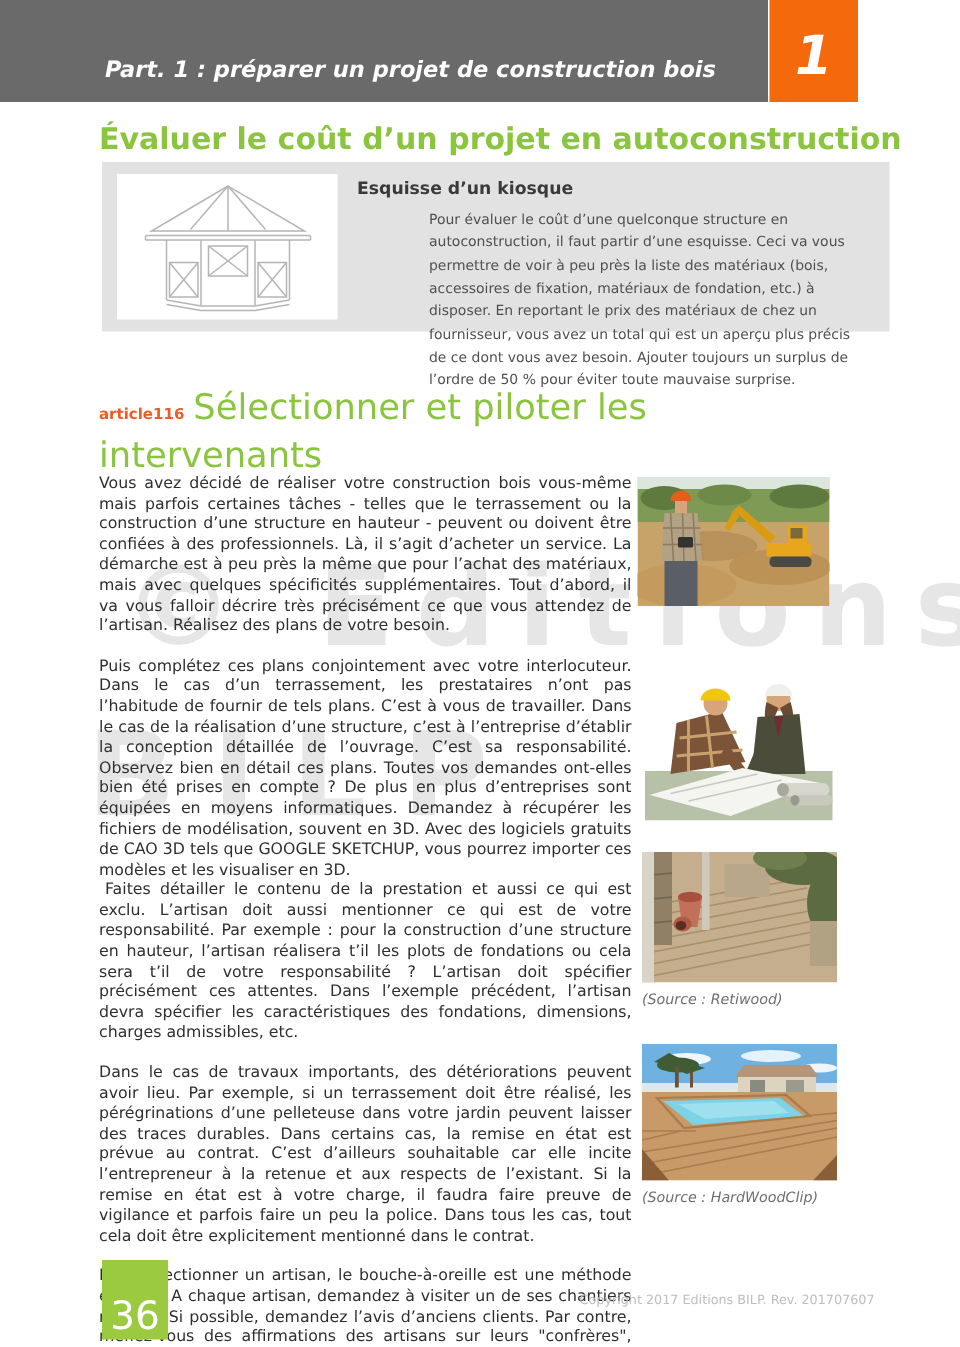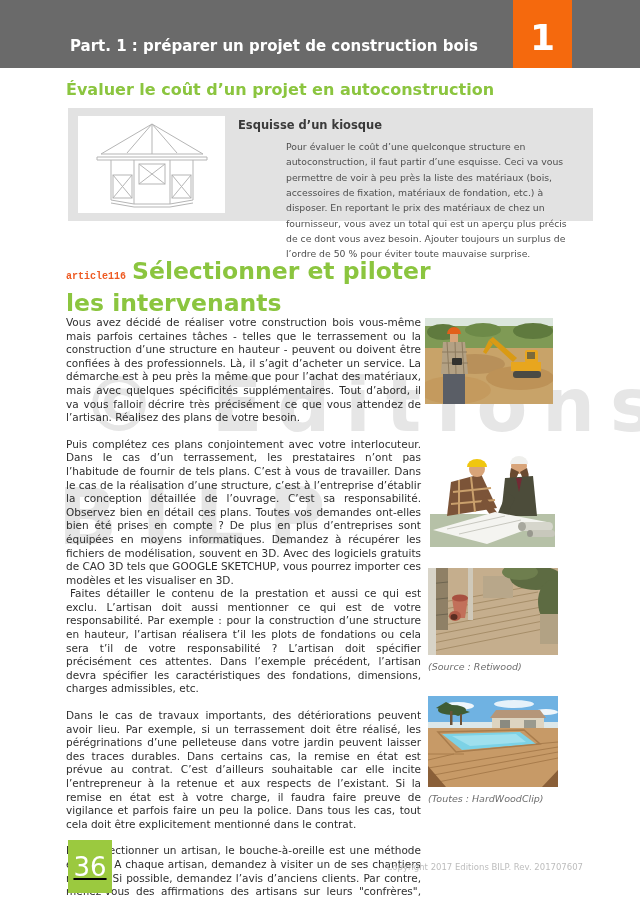--- a/index.html
+++ b/index.html
@@ -21,58 +21,58 @@
   .page{position:relative;width:640px;height:898px;background:#ffffff;overflow:hidden;}
 
   
   .watermark{position:absolute;z-index:0;color:var(--watermark_gray);opacity:.5;font-weight:bold;pointer-events:none;white-space:nowrap;}
   .wm-line1{left:52px;top:362px;font-size:74px;letter-spacing:15px;position:absolute;margin-left:30px;}
   .wm-line2{left:58px;top:472px;font-size:78px;letter-spacing:24px;position:absolute;}
 
   .layer{position:absolute;inset:0;z-index:1;}
 
   
-  .header-bar{position:absolute;left:0;top:0;width:640px;height:68px;background:var(--header_gray);}
+  .header-bar{position:absolute;left:0;top:0;width:512px;height:68px;background:var(--header_gray);font-style:italic;}
   .header-title{position:absolute;left:70px;bottom:13px;color:#ffffff;font-size:15px;font-weight:bold;}
   .chapter-box{position:absolute;left:513px;top:0;width:59px;height:68px;background:var(--accent_orange);display:flex;align-items:center;justify-content:center;}
   .chapter-num{color:#ffffff;font-size:36px;font-weight:bold;padding-top:6px;}
 
   
-  .section-heading{position:absolute;left:66px;top:80px;color:var(--heading_green);font-size:16px;font-weight:bold;}
+  .section-heading{position:absolute;left:66px;top:80px;color:var(--heading_green);font-size:20px;font-weight:bold;}
 
   
   .infobox{position:absolute;left:68px;top:108px;width:525px;height:113px;background:var(--box_gray);}
   .infobox-img{position:absolute;left:10px;top:8px;width:147px;height:97px;background:#ffffff;display:flex;align-items:center;justify-content:center;}
   .infobox-text{position:absolute;left:170px;top:10px;width:330px;}
   .infobox-title{font-size:11.5px;font-weight:bold;color:#3a3a3a;margin-bottom:7px;}
   .infobox-body{font-size:9.3px;line-height:1.65;color:var(--box_text);margin-left:48px;}
 
   
   .article-head{position:absolute;left:66px;top:258px;width:378px;line-height:26px;}
-  .article-label{color:var(--label_orange);font-size:10px;font-weight:bold;vertical-align:baseline;margin-right:6px;font-family:Liberation Mono, monospace;}
-  .article-title{color:var(--heading_green);font-size:23.5px;font-weight:bold;}
+  .article-label{color:var(--label_orange);font-size:10px;font-weight:bold;vertical-align:baseline;margin-right:6px;}
+  .article-title{color:var(--heading_green);font-size:23.5px;font-weight:normal;}
 
   
   .textcol{position:absolute;left:66px;top:316px;width:355px;color:var(--body_text);}
   .textcol p{font-size:10.5px;line-height:13.6px;text-align:justify;margin-bottom:13px;}
   .textcol p.no-gap{margin-bottom:0;}
   .textcol p.indent{text-indent:4px;}
 
   
   .imgcol{position:absolute;left:425px;top:318px;width:146px;}
   .photo{display:block;}
   .photo svg{display:block;}
   .ph1{width:128px;height:86px;}
   .ph2{width:135px;height:111px;margin-top:32px;}
   .ph3{width:130px;height:87px;margin-top:21px;margin-left:3px;}
   .ph4{width:130px;height:91px;margin-top:24px;margin-left:3px;}
   .caption{font-size:9.5px;font-style:italic;color:var(--caption_gray);margin-top:6px;margin-left:3px;}
 
   
-  .page-num-box{position:absolute;left:68px;top:840px;width:44px;height:53px;background:var(--pagebox_green);display:flex;align-items:center;justify-content:center;text-decoration:underline;}
+  .page-num-box{position:absolute;left:68px;top:840px;width:44px;height:53px;background:var(--pagebox_green);display:flex;align-items:flex-end;justify-content:center;}
   .page-num{color:#ffffff;font-size:26px;}
   .copyright{position:absolute;right:57px;top:862px;font-size:8.5px;color:var(--copyright_gray);margin-left:28px;}
 </style>
 </head>
 <body>
 
 <div class="page">
 
   <div class="watermark">
     <span class="wm-line1">© Editions</span>
@@ -284,21 +284,21 @@
             <line x1="0" y1="80" x2="130" y2="56"></line>
             <line x1="0" y1="72" x2="130" y2="51"></line>
             <line x1="0" y1="64" x2="26" y2="58"></line>
             <line x1="108" y1="48" x2="130" y2="46"></line>
             <line x1="36" y1="58" x2="0" y2="58"></line>
           </g>
           <polygon points="0,91 0,70 18,91" fill="#8a5f38"></polygon>
           <polygon points="130,91 130,74 114,91" fill="#8a5f38"></polygon>
         </svg>
       </span>
-      <div class="caption">(Toutes : HardWoodClip)</div>
+      <div class="caption">(Source : HardWoodClip)</div>
 
     </div>
 
     <div class="page-num-box">
       <span class="page-num">36</span>
     </div>
     <div class="copyright">Copyright 2017 Editions BILP. Rev. 201707607</div>
 
   </div>
 </div>

